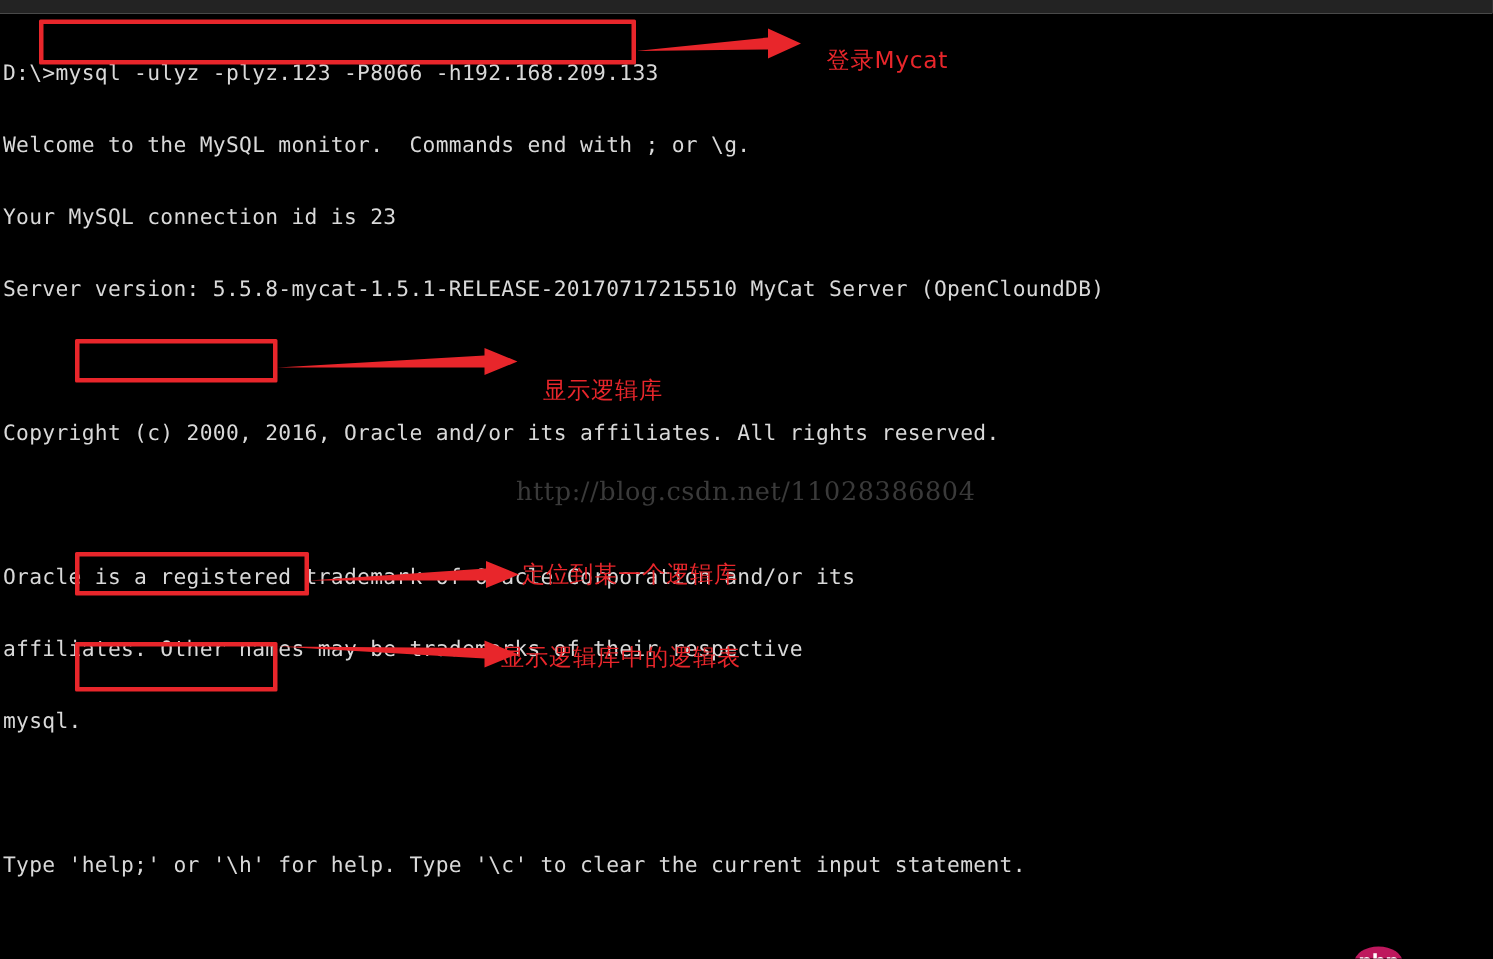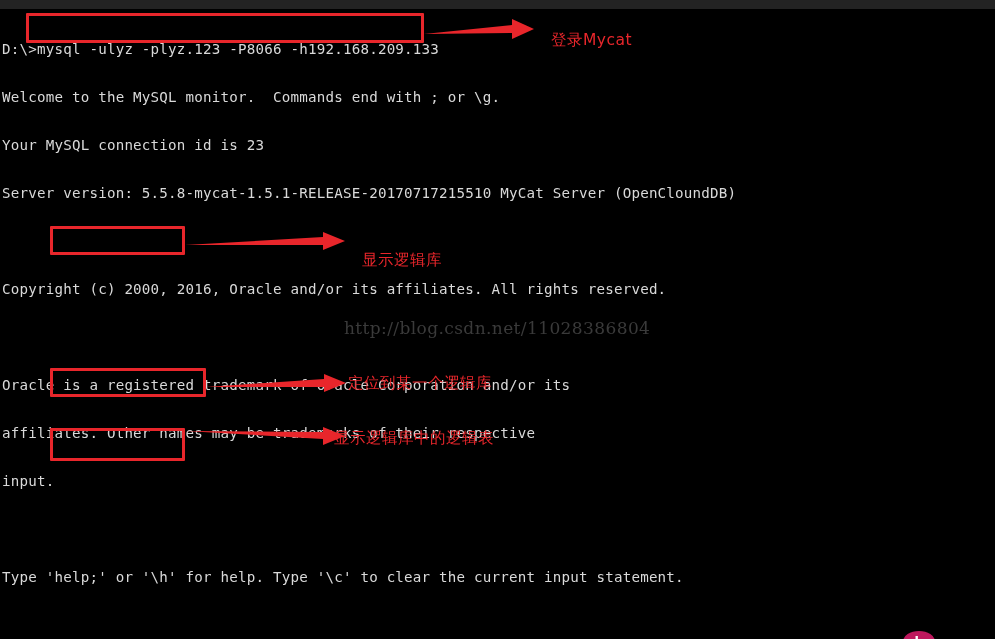--- a/index.html
+++ b/index.html
@@ -127,21 +127,21 @@
   <div id="console">
     <div class="line">D:\&gt;mysql -ulyz -plyz.123 -P8066 -h192.168.209.133</div>
     <div class="line">Welcome to the MySQL monitor.  Commands end with ; or \g.</div>
     <div class="line">Your MySQL connection id is 23</div>
     <div class="line">Server version: 5.5.8-mycat-1.5.1-RELEASE-20170717215510 MyCat Server (OpenCloundDB)</div>
     <div class="line blank">&nbsp;</div>
     <div class="line">Copyright (c) 2000, 2016, Oracle and/or its affiliates. All rights reserved.</div>
     <div class="line blank">&nbsp;</div>
     <div class="line">Oracle is a registered trademark of Oracle Corporation and/or its</div>
     <div class="line">affiliates. Other names may be trademarks of their respective</div>
-    <div class="line">input.</div>
+    <div class="line">mysql.</div>
     <div class="line blank">&nbsp;</div>
     <div class="line">Type 'help;' or '\h' for help. Type '\c' to clear the current input statement.</div>
     <div class="line blank">&nbsp;</div>
     
     
     
     
     
     
     

